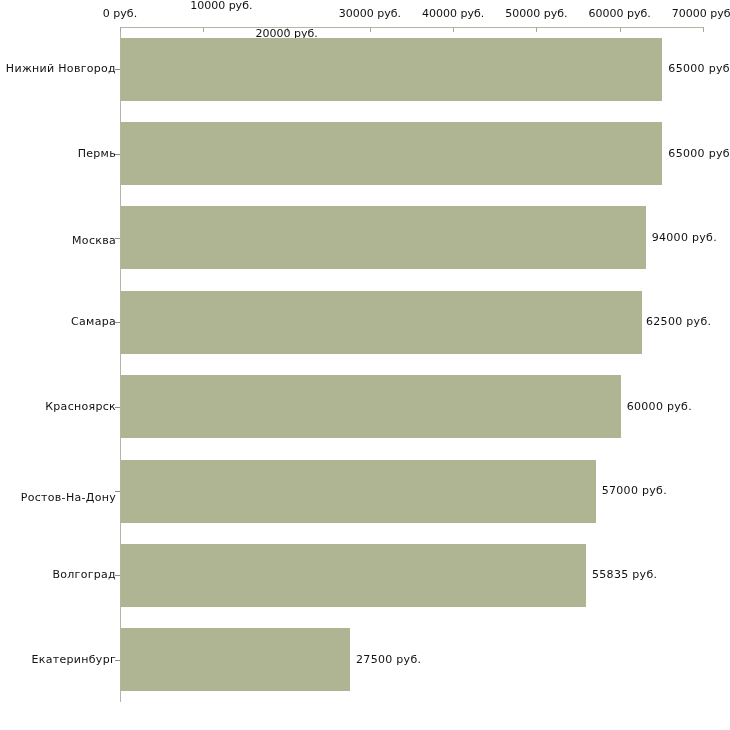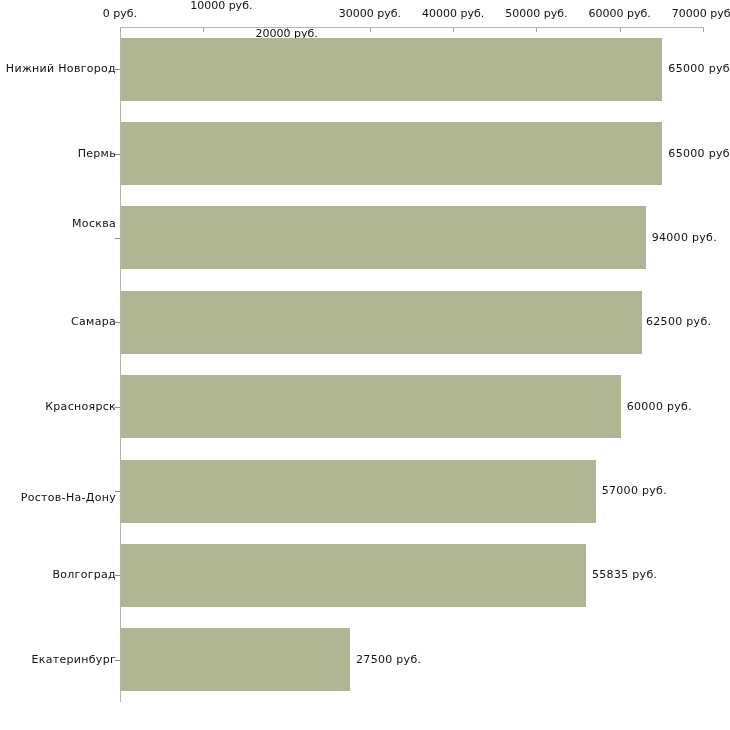--- a/index.html
+++ b/index.html
@@ -118,21 +118,21 @@
       <div class="x-tick" style="left: 703px; top: 27px;"></div>
       <div class="x-tick-label" style="left: 703px; top: 8px; color: rgb(17, 17, 17);">70000 руб.</div>
     </div>
 
   <div id="y-tick-layer">
       <div class="y-tick" style="top: 69.1875px;"></div>
       <div class="y-tick-label" style="top: 69.1875px; color: rgb(17, 17, 17);">Нижний Новгород</div>
       <div class="y-tick" style="top: 153.562px;"></div>
       <div class="y-tick-label" style="top: 153.562px; color: rgb(17, 17, 17); margin-left: 32px;">Пермь</div>
       <div class="y-tick" style="top: 237.938px;"></div>
-      <div class="y-tick-label" style="top: 224px; color: rgb(17, 17, 17);">Москва</div>
+      <div class="y-tick-label" style="top: 241px; color: rgb(17, 17, 17);">Москва</div>
       <div class="y-tick" style="top: 322.312px;"></div>
       <div class="y-tick-label" style="top: 322.312px; color: rgb(17, 17, 17);">Самара</div>
       <div class="y-tick" style="top: 406.688px;"></div>
       <div class="y-tick-label" style="top: 406.688px; color: rgb(17, 17, 17);">Красноярск</div>
       <div class="y-tick" style="top: 491.062px;"></div>
       <div class="y-tick-label" style="top: 498px; color: rgb(17, 17, 17);">Ростов-На-Дону</div>
       <div class="y-tick" style="top: 575.438px;"></div>
       <div class="y-tick-label" style="top: 575.438px; color: rgb(17, 17, 17);">Волгоград</div>
       <div class="y-tick" style="top: 659.812px;"></div>
       <div class="y-tick-label" style="top: 659.812px; color: rgb(17, 17, 17);">Екатеринбург</div>

